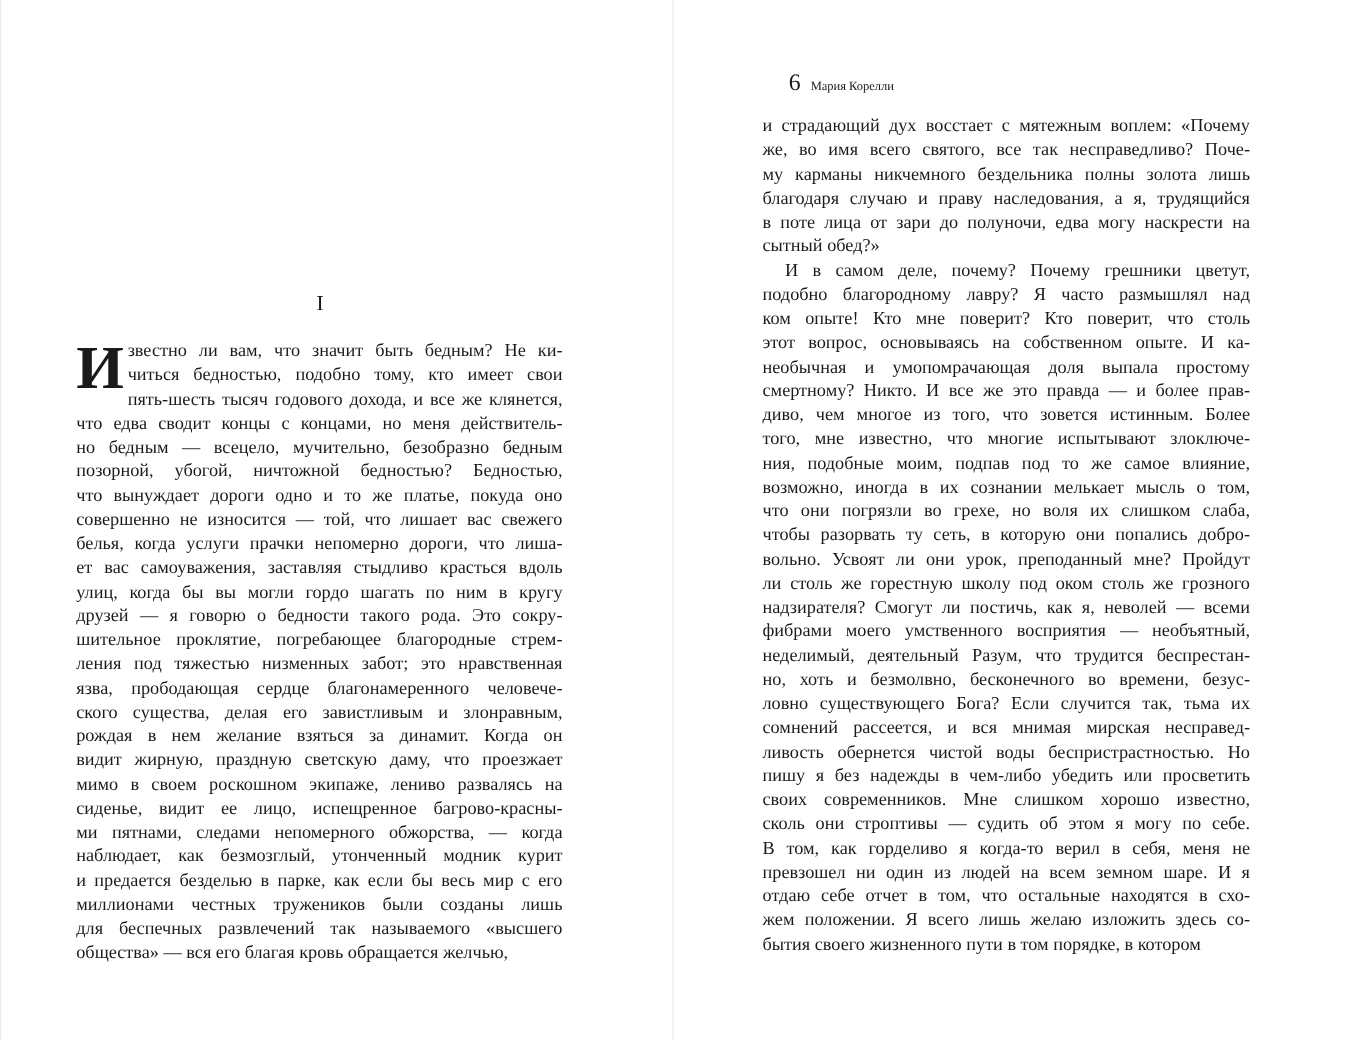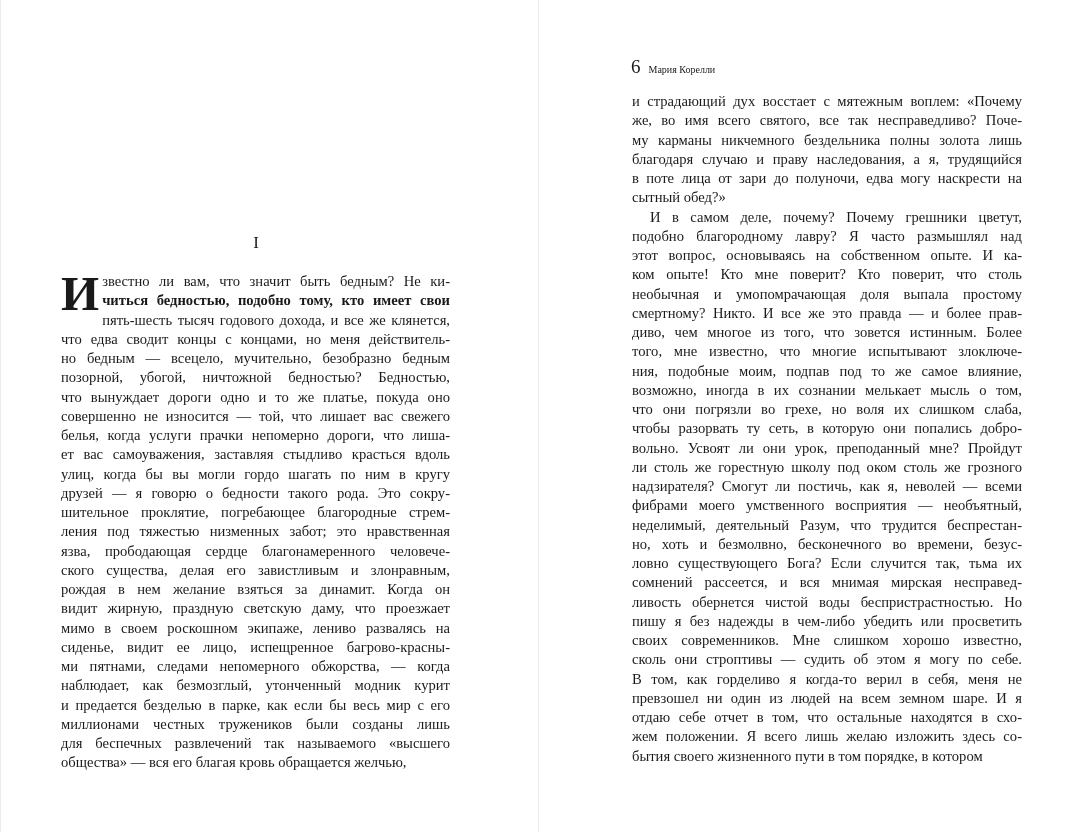--- a/index.html
+++ b/index.html
@@ -22,42 +22,42 @@
     position: absolute; left: 60px; width: 390px; top: 233px;
     text-align: center; font-size: 17px;
   }
   .text-block {
     position: absolute; font-size: 14.6px; line-height: 19.25px;
     text-align: justify; hyphens: manual;
   }
   .text-block .line { display: block; text-align: justify; text-align-last: justify; white-space: nowrap; }
   .text-block .line.last { text-align-last: left; }
   .left-text { left: 60px; top: 272px; width: 389px; }
-  .right-text { left: 632px; top: 92px; width: 390px; }
+  .right-text { left: 610px; top: 92px; width: 390px; }
   .dropcap {
     float: left; font-size: 49px; line-height: 38px; font-weight: bold;
     margin: 3px 3px 0 0; height: 38px;
   }
   .indent { padding-left: 18px; }
   .running-head {
     position: absolute; left: 631px; top: 56px; display: flex; align-items: baseline; gap: 8px;
   }
   .page-number { font-size: 19px; }
   .author { font-size: 10px; }
 </style>
 </head>
 <body>
 
 <div class="spread">
   <div class="page page-left">
     <div class="chapter-num">I</div>
     <div class="text-block left-text" id="left-text">
       <span class="dropcap">И</span>
     <span class="line" style="margin-left: 0px;">звестно ли вам, что значит быть бедным? Не ки-</span>
-        <span class="line" style="margin-left: 0px; font-weight: bold;">читься бедностью, подобно тому, кто имеет свои</span>
+        <span class="line" style="margin-left: 0px;">читься бедностью, подобно тому, кто имеет свои</span>
         <span class="line">пять-шесть тысяч годового дохода, и все же клянется,</span>
         <span class="line">что едва сводит концы с концами, но меня действитель-</span>
         <span class="line">но бедным — всецело, мучительно, безобразно бедным</span>
         <span class="line">позорной, убогой, ничтожной бедностью? Бедностью,</span>
         <span class="line">что вынуждает дороги одно и то же платье, покуда оно</span>
         <span class="line">совершенно не износится — той, что лишает вас свежего</span>
         <span class="line">белья, когда услуги прачки непомерно дороги, что лиша-</span>
         <span class="line">ет вас самоуважения, заставляя стыдливо красться вдоль</span>
         <span class="line">улиц, когда бы вы могли гордо шагать по ним в кругу</span>
         <span class="line">друзей — я говорю о бедности такого рода. Это сокру-</span>
@@ -92,22 +92,22 @@
         <span class="line">и страдающий дух восстает с мятежным воплем: «Почему</span>
         <span class="line">же, во имя всего святого, все так несправедливо? Поче-</span>
         <span class="line">му карманы никчемного бездельника полны золота лишь</span>
         <span class="line">благодаря случаю и праву наследования, а я, трудящийся</span>
         <span class="line">в поте лица от зари до полуночи, едва могу наскрести на</span>
         <span class="line last">сытный обед?»</span>
       </div>
       <div>
         <span class="line indent">И в самом деле, почему? Почему грешники цветут,</span>
         <span class="line">подобно благородному лавру? Я часто размышлял над</span>
+        <span class="line">ком опыте! Кто мне поверит? Кто поверит, что столь</span>
         <span class="line">этот вопрос, основываясь на собственном опыте. И ка-</span>
-        <span class="line">ком опыте! Кто мне поверит? Кто поверит, что столь</span>
         <span class="line">необычная и умопомрачающая доля выпала простому</span>
         <span class="line">смертному? Никто. И все же это правда — и более прав-</span>
         <span class="line">диво, чем многое из того, что зовется истинным. Более</span>
         <span class="line">того, мне известно, что многие испытывают злоключе-</span>
         <span class="line">ния, подобные моим, подпав под то же самое влияние,</span>
         <span class="line">возможно, иногда в их сознании мелькает мысль о том,</span>
         <span class="line">что они погрязли во грехе, но воля их слишком слаба,</span>
         <span class="line">чтобы разорвать ту сеть, в которую они попались добро-</span>
         <span class="line">вольно. Усвоят ли они урок, преподанный мне? Пройдут</span>
         <span class="line">ли столь же горестную школу под оком столь же грозного</span>

